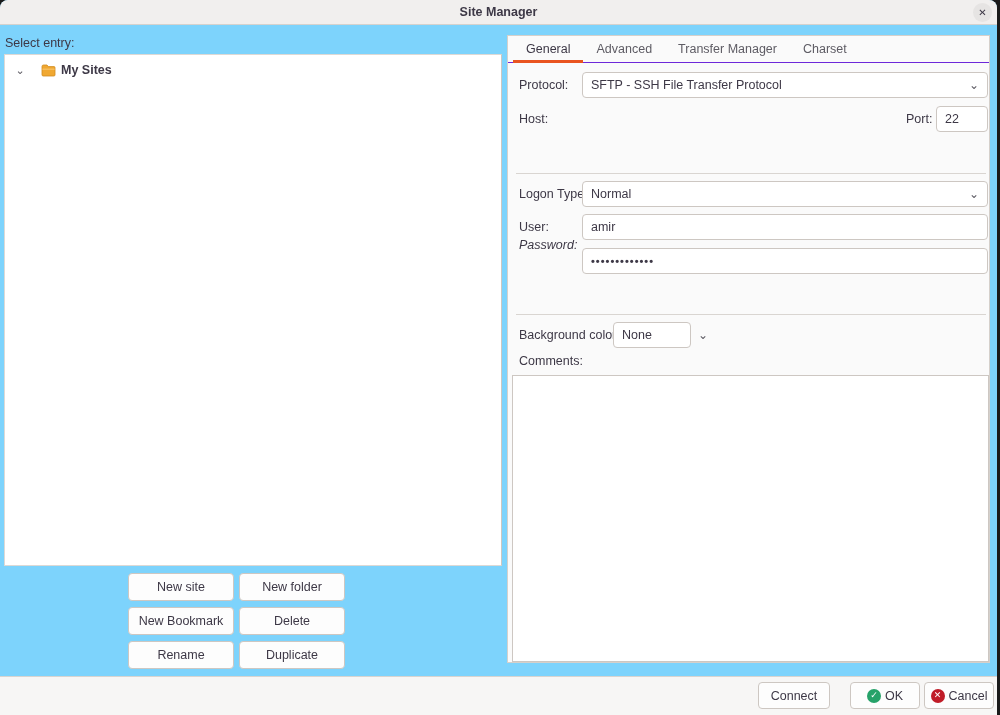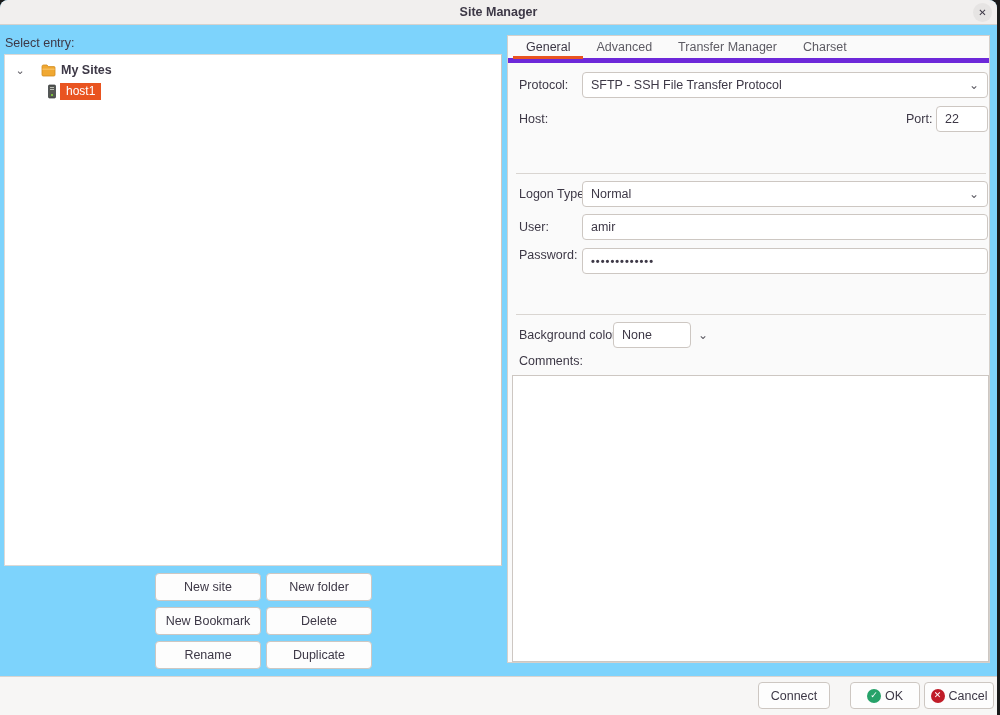--- a/index.html
+++ b/index.html
@@ -38,36 +38,36 @@
   .expander { width:14px; margin-left:8px; color:#5e5c64; font-size:11px; text-align:center; line-height:10px; cursor:pointer; }
   .tree-root-label { font-weight:bold; margin-left:5px; }
   .tree-child-row { margin-left:42px; margin-top:3px; }
   .host-badge {
     background:#e95420; color:#ffffff; padding:1px 6px 2px 6px; margin-left:3px;
     font-size:12px;
   }
   .icon-svg { display:block; }
   
   .left-btn-grid {
-    position:absolute; left:155px; top:573px; width:216px;
+    position:absolute; left:128px; top:573px; width:216px;
     display:grid; grid-template-columns:106px 106px; grid-column-gap:5px; grid-row-gap:6px;
   }
   .btn {
     height:28px; background:#fdfdfd; border:1px solid #cdc7c2; border-radius:4px;
     font-family:"Liberation Sans", sans-serif; font-size:12.5px; color:#3d3846;
     display:flex; align-items:center; justify-content:center; cursor:pointer;
   }
   
   .notebook {
     position:absolute; left:507px; top:35px; width:483px; height:628px;
     background:#fafafa; border:1px solid #d5d0cb;
   }
   .tabbar {
     position:absolute; left:0; top:0; width:100%; height:27px;
-    border-bottom:5px solid #6d28d9; display:flex; padding-left:5px;
+    border-bottom:1px solid #6d28d9; display:flex; padding-left:5px;
   }
   .tab {
     padding:0 13px; display:flex; align-items:center; position:relative;
     color:#5e5c64; cursor:pointer; white-space:nowrap;
   }
   .tab.active { color:#3d3846; }
   .tab.active::after {
     content:""; position:absolute; left:0; right:0; bottom:-1px; height:3px;
     background:#e95420;
   }
@@ -118,31 +118,20 @@
     <div class="tree-row">
       <span class="expander">⌄</span>
       <span style="margin-left:14px;">
         <svg class="icon-svg" width="15" height="13" viewBox="0 0 15 13">
           <path d="M1 2.5 Q1 1 2.5 1 L6 1 L7.3 2.6 L13 2.6 Q14 2.6 14 3.8 L14 11 Q14 12 12.8 12 L2.2 12 Q1 12 1 10.8 Z" fill="#f0a832" stroke="#d08c1e" stroke-width="0.8"></path>
           <rect x="1.4" y="4.6" width="12.2" height="1.2" fill="#f8c268"></rect>
         </svg>
       </span>
       <span class="tree-root-label">My Sites</span>
     </div>
-    <div class="tree-row tree-child-row">
-      <span>
-        <svg class="icon-svg" width="10" height="15" viewBox="0 0 10 15">
-          <rect x="1.5" y="1" width="7" height="13" rx="1" fill="#555753" stroke="#2e3436" stroke-width="0.7"></rect>
-          <rect x="3" y="3" width="4" height="1" fill="#babdb6"></rect>
-          <rect x="3" y="5" width="4" height="1" fill="#babdb6"></rect>
-          <circle cx="5" cy="11" r="1" fill="#8ae234"></circle>
-        </svg>
-      </span>
-      <span class="host-badge">host1</span>
-    </div>
   </div>
 
   <div class="left-btn-grid">
     <button class="btn">New site</button>
     <button class="btn">New folder</button>
     <button class="btn">New Bookmark</button>
     <button class="btn">Delete</button>
     <button class="btn">Rename</button>
     <button class="btn">Duplicate</button>
   </div>
@@ -169,21 +158,21 @@
 
     <span class="form-label" style="top:145px;">Logon Type:</span>
     <div class="field selectbox" style="left:74px; top:145px; width:406px;">
       <span>Normal</span>
       <span class="chev">⌄</span>
     </div>
 
     <span class="form-label" style="top:178px;">User:</span>
     <input class="field" style="left: 74px; top: 178px; width: 406px;" value="amir">
 
-    <span class="form-label" style="top:206px;">Password:</span>
+    <span class="form-label" style="top:196px;font-style:italic;">Password:</span>
     <input class="field password-input" style="left: 74px; top: 212px; width: 406px;" value="•••••••••••••">
 
     <div class="divider" style="top:278px;"></div>
 
     <span class="form-label" style="top:286px;">Background color:</span>
     <div class="field selectbox" style="left:105px; top:286px; width:78px;gap:40px;">
       <span>None</span>
       <span class="chev">⌄</span>
     </div>
 

